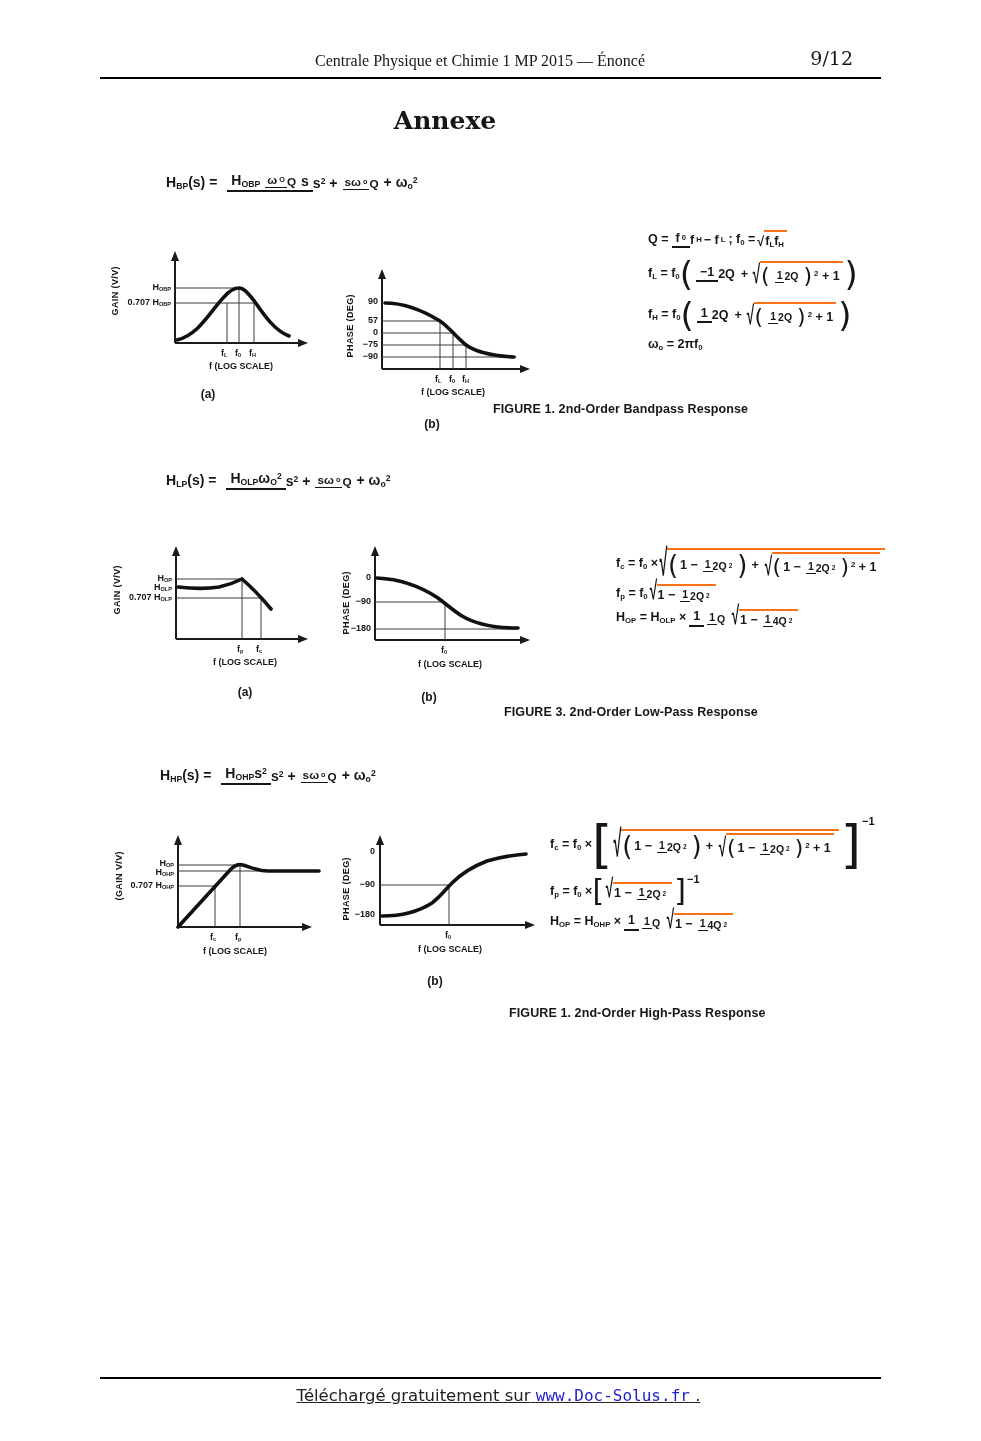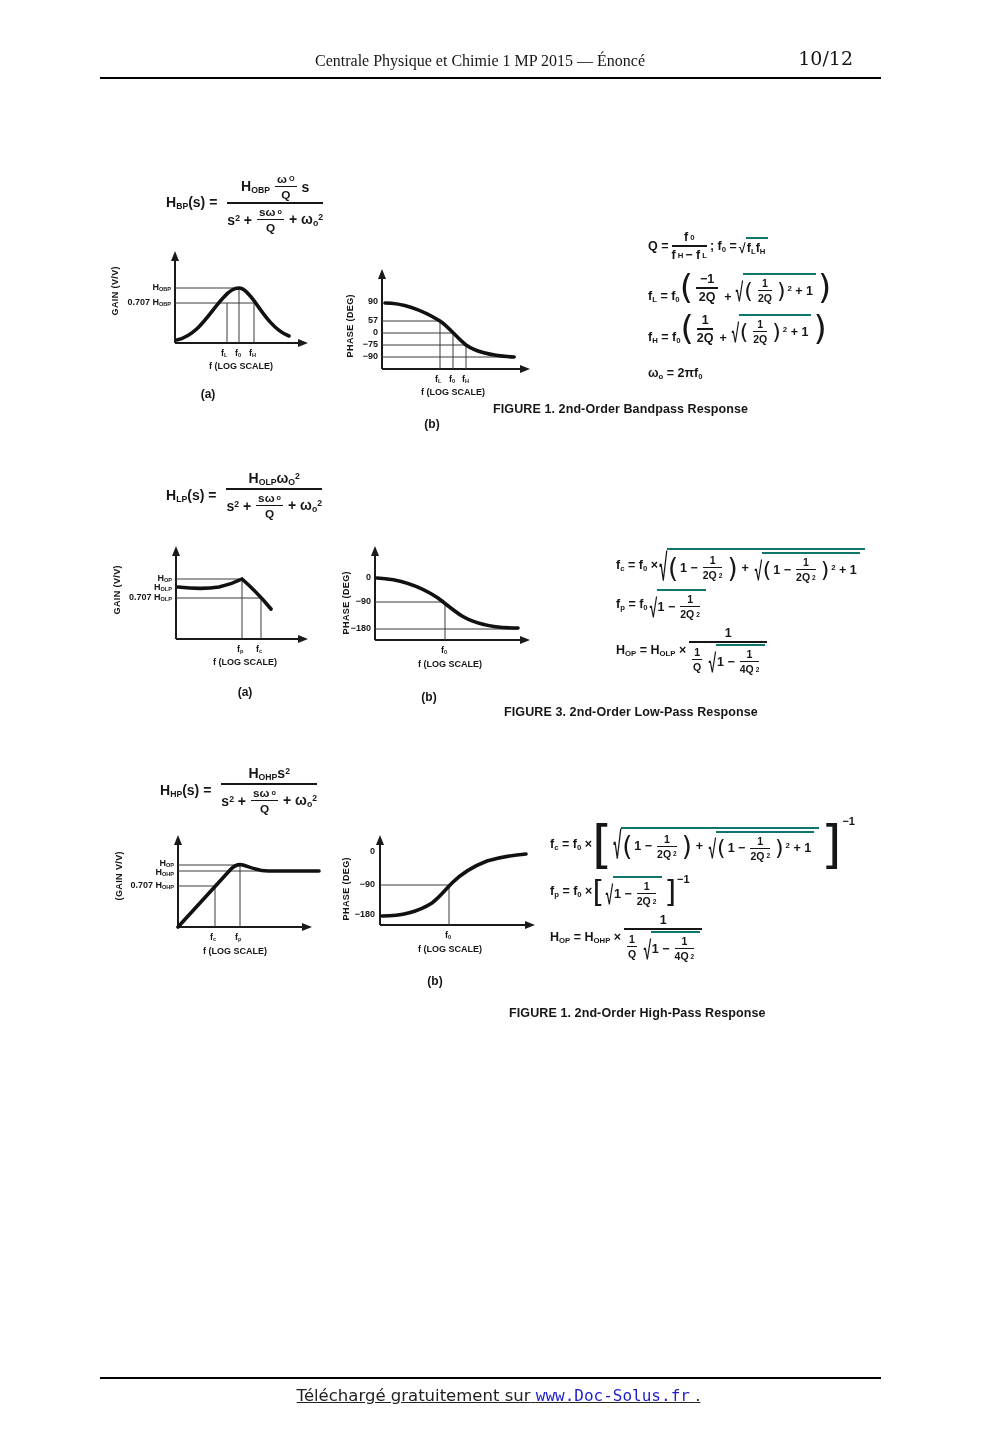--- a/index.html
+++ b/index.html
@@ -18,55 +18,56 @@
   .footer { position:absolute; top:1386px; left:8px; width:100%; text-align:center;
             font-family:"DejaVu Sans", sans-serif; font-size:16.5px; color:#222;text-decoration:underline; }
   .footer a { color:#1d1dcc; font-family:"DejaVu Sans Mono", monospace; text-decoration:none; font-size:16px; }
 
   
   .tf  { position:absolute; display:flex; align-items:center; gap:7px; font-weight:bold; font-size:14px; white-space:nowrap; }
   .eqs { position:absolute; font-weight:bold; font-size:12.5px; }
   .eqrow { display:flex; align-items:center; white-space:nowrap; }
   sub { font-size:0.62em; vertical-align:-0.25em; }
   sup { font-size:0.62em; vertical-align:0.5em; }
-  .frac { display:inline-flex; flex-direction:column; align-items:stretch; margin:0 3px; }
+  .frac { display:inline-flex; flex-direction:row; align-items:stretch; margin:0 3px; }
   .frac > .fn { display:flex; align-items:center; justify-content:center; gap:2px;
                 border-bottom:2px solid #161616; padding:0 4px 1px; }
   .frac > .fd { display:flex; align-items:center; justify-content:center; gap:2px; padding-top:1px; }
   .frac.tiny { font-size:0.84em; }
   .frac.tiny > .fn { border-bottom-width:1.5px; padding:0 2px 1px; }
   .sqrt { display:inline-flex; align-items:flex-end; margin:0 2px; }
   .sq   { display:inline-block; line-height:1; transform-origin:50% 86%; }
   .s1 .sq { transform:scaleY(1.1); }
   .s2 > .sq { transform:scaleY(2.1) scaleX(1.08); }
   .s3 > .sq { transform:scaleY(3.0) scaleX(1.15); }
-  .rad  { display:inline-flex; align-items:center; gap:2px; border-top:2px solid #0f766e; padding:2px 3px 0 1px; }
+  .rad  { display:inline-flex; align-items:center; gap:2px; border-top:2px solid #f97316; padding:2px 3px 0 1px; }
   .bigp { font-weight:400; line-height:1; display:inline-block; font-family:"DejaVu Sans", sans-serif; }
   .p22 { font-size:22px; } .p26 { font-size:26px; } .p34 { font-size:34px; }
   .p30 { font-size:30px; } .p52 { font-size:52px; }
   .expo { font-size:11px; align-self:flex-start; position:relative; top:-3px; margin-left:1px; }
 
   
   .plot { position:absolute; }
   .plot svg { position:absolute; left:0; top:0; overflow:visible; }
   .plbl { position:absolute; font-weight:bold; font-size:9px; line-height:1.05; white-space:nowrap; }
   .vlabel { writing-mode:vertical-rl; transform:rotate(180deg); letter-spacing:0.4px; }
   .ctr { text-align:center; } .rgt { text-align:right; }
   .tag { font-size:12px; }
   .figcap { position:absolute; font-weight:bold; font-size:12.5px; letter-spacing:0.1px; }
 </style>
 </head>
 <body>
 
 <div class="page">
 
   <div class="header-title">Centrale Physique et Chimie 1 MP 2015 — Énoncé</div>
-  <div class="page-number">10/12</div>
+  <div class="page-number">9/12</div>
   <div class="rule" style="top:77px;"></div>
 
+  <div class="annexe">Annexe</div>
 
   <div class="tf" style="left:166px; top:172px;">
     <span>H<sub>BP</sub>(s) =</span>
     <span class="frac">
       <span class="fn">
         <span>H<sub>OBP</sub></span>
         <span class="frac tiny">
           <span class="fn">ω<sub>O</sub></span>
           <span class="fd">Q</span>
         </span>
@@ -150,21 +151,21 @@
         <span class="fd">f<sub>H</sub> − f<sub>L</sub></span>
       </span>
       <span>; f<sub>0</sub> =</span>
       <span class="sqrt s1">
         <span class="sq">√</span>
         <span class="rad">
             <span>f<sub>L</sub>f<sub>H</sub></span>
           </span>
       </span>
     </div>
-    <div class="eqrow" style="margin-bottom:7px;align-items:flex-end;">
+    <div class="eqrow" style="margin-bottom:7px;">
       <span>f<sub>L</sub> = f<sub>0</sub></span>
       <span class="bigp p34">(</span>
       <span class="frac">
         <span class="fn">−1</span>
         <span class="fd">2Q</span>
       </span>
       <span style="margin:0 3px;">+</span>
       <span class="sqrt s2">
         <span class="sq">√</span>
         <span class="rad">
@@ -172,21 +173,21 @@
           <span class="frac tiny">
             <span class="fn">1</span>
             <span class="fd">2Q</span>
           </span>
           <span class="bigp p22">)</span>
           <span><sup>2</sup> + 1</span>
         </span>
       </span>
       <span class="bigp p34">)</span>
     </div>
-    <div class="eqrow" style="margin-bottom:21px;align-items:flex-end;">
+    <div class="eqrow" style="margin-bottom:5px;">
       <span>f<sub>H</sub> = f<sub>0</sub></span>
       <span class="bigp p34">(</span>
       <span class="frac">
         <span class="fn">1</span>
         <span class="fd">2Q</span>
       </span>
       <span style="margin:0 3px;">+</span>
       <span class="sqrt s2">
         <span class="sq">√</span>
         <span class="rad">

